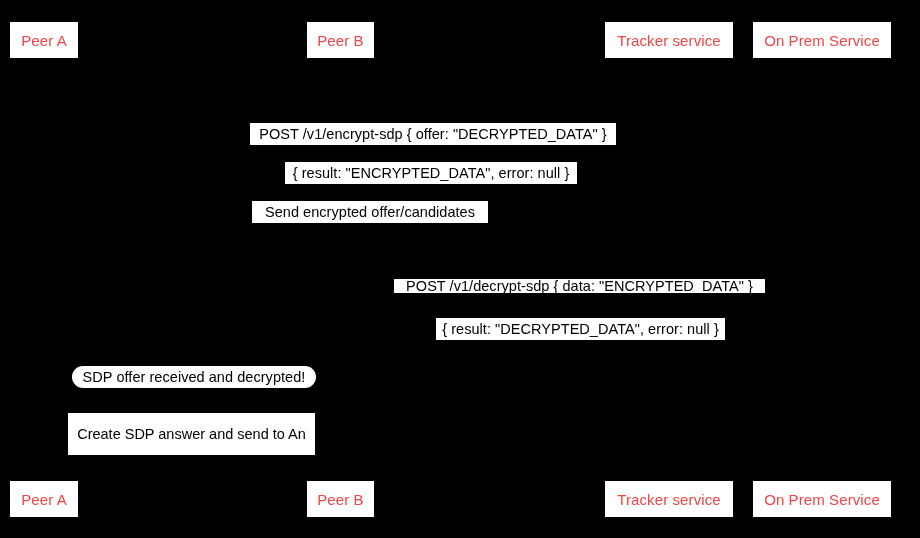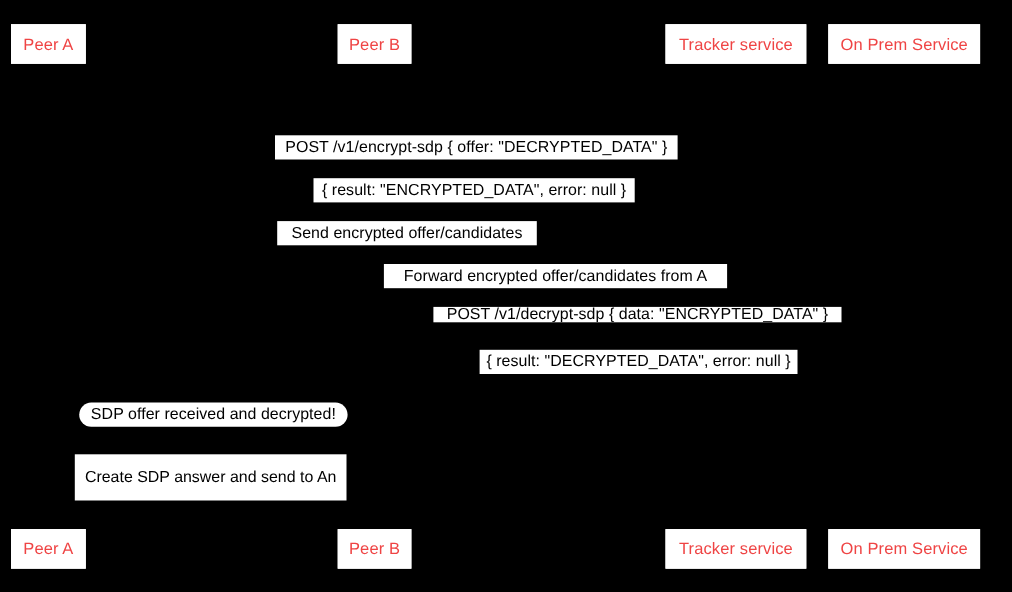--- a/index.html
+++ b/index.html
@@ -95,23 +95,20 @@
   </div>
 
   <div class="msg-label" style="left:285px; top:162px; width:292px; height:22px;">
     <span>{ result: "ENCRYPTED_DATA", error: null }</span>
   </div>
 
   <div class="msg-label" style="left:238px; top:201px; width:236px; height:22px;margin-left:14px;">
     <span>Send encrypted offer/candidates</span>
   </div>
 
-  <div class="msg-label" style="left:349px; top:240px; width:312px; height:22px;">
-    <span>Forward encrypted offer/candidates from A</span>
-  </div>
 
   <div class="msg-label" style="left:394px; top:279px; width:371px; height:14px;">
     <span>POST /v1/decrypt-sdp { data: "ENCRYPTED_DATA" }</span>
   </div>
 
   <div class="msg-label" style="left:436px; top:318px; width:289px; height:22px;">
     <span>{ result: "DECRYPTED_DATA", error: null }</span>
   </div>
 
   <div class="msg-label" style="left:72px; top:366px; width:244px; height:22px;border-radius:11px;">

